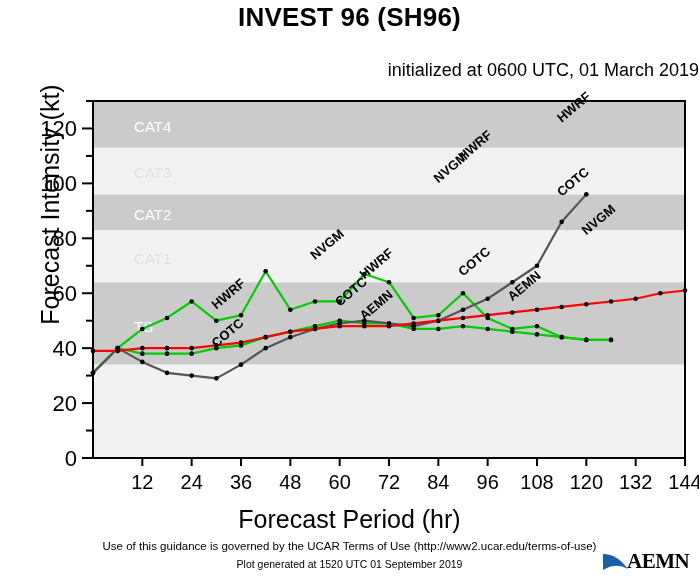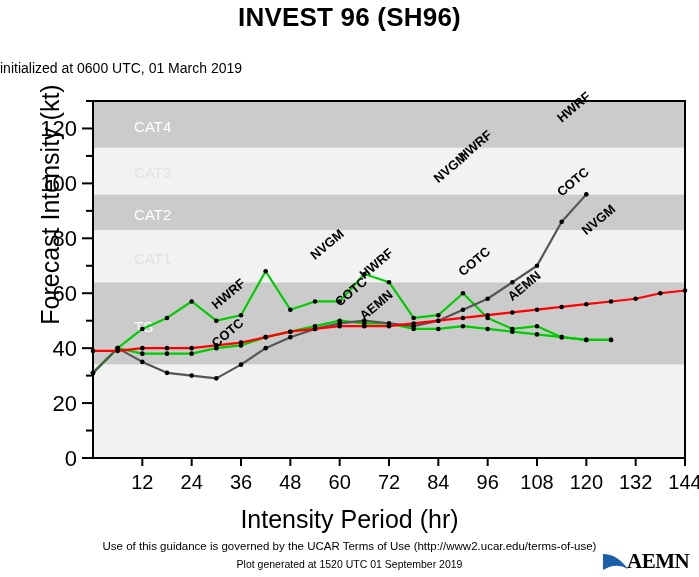--- a/index.html
+++ b/index.html
@@ -4,22 +4,22 @@
 <style>
   html,body{margin:0;padding:0;background:#ffffff;}
   body{width:699px;height:577px;overflow:hidden;
        font-family:"Liberation Sans",sans-serif;color:#000;}
   #root{position:relative;width:556px;height:577px;}
 
   .ttl1{position:absolute;left:0;top:2px;width:699px;text-align:center;
         font-size:26px;font-weight:700;letter-spacing:.2px;}
   .ttl2{position:absolute;left:0;top:32px;width:699px;text-align:center;
         font-size:21px;font-weight:700;}
-  .ttl3{position:absolute;left:0;top:60px;width:699px;text-align:left;
-        font-size:14px;}
+  .ttl3{position:absolute;left:0;top:60px;width:699px;text-align:right;
+        font-size:18px;}
 
   .ylab{position:absolute;left:-150px;top:190px;width:400px;text-align:center;
         font-size:25px;transform:rotate(-90deg);transform-origin:center;}
   .xlab{position:absolute;left:0;top:505px;width:699px;text-align:center;
         font-size:25px;}
 
   .terms{position:absolute;left:0;top:540px;width:699px;text-align:center;
          font-size:11.5px;}
   .gen{position:absolute;left:0;top:558px;width:699px;text-align:center;
        font-size:10.5px;}
@@ -31,21 +31,21 @@
 </style>
 </head>
 <body>
 
 <div id="root">
 
   <div class="ttl1">INVEST 96 (SH96)</div>
   <div class="ttl3">initialized at 0600 UTC, 01 March 2019</div>
 
   <div class="ylab">Forecast Intensity (kt)</div>
-  <div class="xlab">Intensity Period (hr)</div>
+  <div class="xlab">Forecast Period (hr)</div>
 
   <svg id="plot" width="699" height="577">
       <rect x="93" y="101" width="592" height="357" fill="#fafafa"></rect>
       <rect x="93" y="282.24615384615385" width="592" height="82.38461538461542" fill="#cbcbcb"></rect>
       <rect x="93" y="230.06923076923078" width="592" height="52.17692307692306" fill="#f2f2f2"></rect>
       <rect x="93" y="194.36923076923074" width="592" height="35.700000000000045" fill="#cbcbcb"></rect>
       <rect x="93" y="147.68461538461537" width="592" height="46.68461538461537" fill="#f2f2f2"></rect>
       <rect x="93" y="101" width="592" height="46.68461538461537" fill="#cbcbcb"></rect>
       <rect x="93" y="364.63076923076926" width="592" height="93.36923076923074" fill="#f2f2f2"></rect>
       <text x="134.11111111111111" y="332.18461538461537" font-size="15" font-family="&quot;Liberation Sans&quot;,sans-serif" fill="#ffffff">TS</text>

